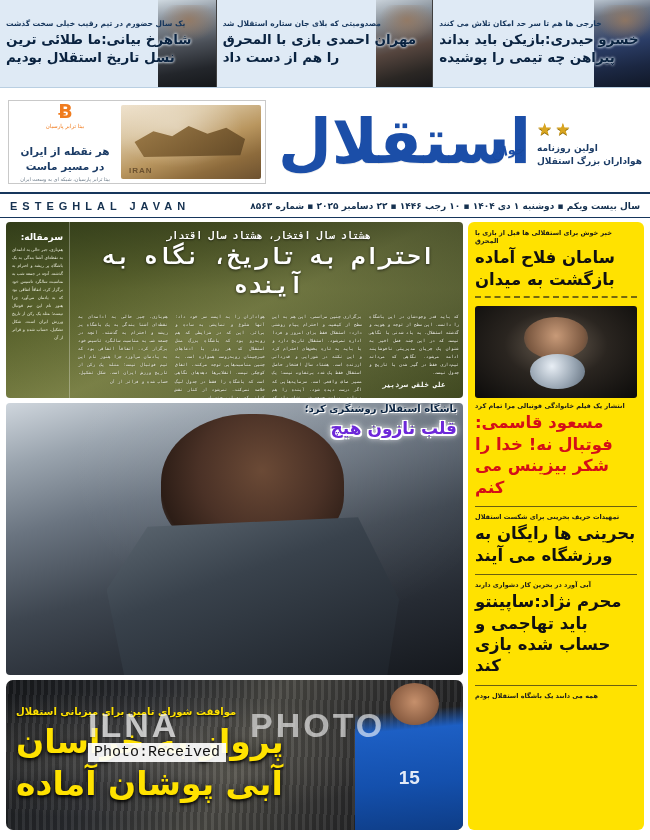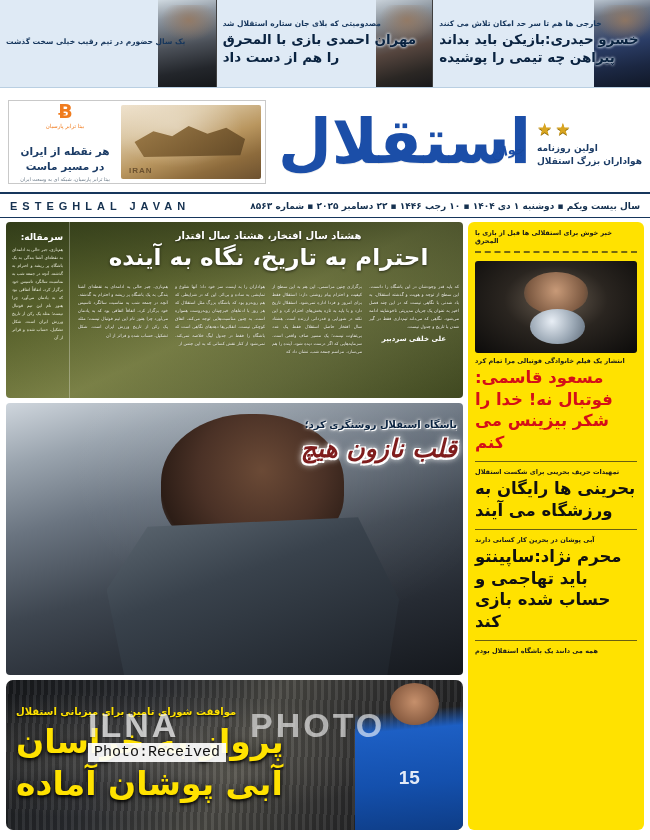--- a/index.html
+++ b/index.html
@@ -167,21 +167,21 @@
   .main { flex:1 1 auto; display:flex; flex-direction:column; gap:5px; min-width:0; }
 
   
   .editorial {
     position: relative; height: 176px; border-radius:4px; overflow:hidden;
     background:
       linear-gradient(180deg, rgba(30,38,18,.55) 0%, rgba(40,48,24,.30) 38%, rgba(60,68,34,.22) 100%),
       linear-gradient(155deg,#4b5a22 0%,#6b7434 28%,#8d9352 52%,#6d7440 74%,#414a20 100%);
     display:flex; flex-direction:row;
   }
-  .edit-left { flex:1 1 auto; padding: 8px 4px 6px 8px; display:flex; flex-direction:column; min-width:0; }
+  .edit-left { flex:1 1 auto; padding: 8px 4px 6px 8px; display:flex; flex-direction:column; min-width:0;font-family:Liberation Mono, monospace; }
   .edit-kicker { font-size:10px; color:#ffffff; font-weight:bold; text-align:center; margin-bottom:2px; text-shadow:0 1px 2px rgba(0,0,0,.55); }
   .edit-title {
     font-size: 23px; font-weight:bold; color:#ffffff; text-align:center;
     letter-spacing:-.5px; line-height:1.25; margin-bottom:11px;
     text-shadow: 0 1px 3px rgba(0,0,0,.6);
   }
   .edit-cols { display:flex; flex-direction:row; gap:7px; flex:1 1 auto; }
   .edit-col { flex:1 1 25%; min-width:0; }
   .edit-col p {
     font-size:4.4px; line-height:1.85; color:#f2f3e6; text-align:justify;
@@ -207,34 +207,33 @@
     content:""; position:absolute; right:26%; top:4%; width:40%; height:52%;
     border-radius: 48% 48% 42% 42%;
     background: radial-gradient(circle at 55% 40%, #6b4a36 0%, #4a3126 48%, #2c1d16 78%, rgba(0,0,0,0) 100%);
   }
   .hero-photo::after {
     content:""; position:absolute; right:14%; bottom:0; width:64%; height:58%;
     background: linear-gradient(160deg,#5f6a74 0%,#39424c 40%,#1d2229 100%);
     clip-path: polygon(14% 6%, 86% 0%, 100% 52%, 96% 100%, 6% 100%, 0% 46%);
   }
   .hero-text {
-    position:absolute; right: 6px; top: 16px; width: 190px; z-index:4;
+    position:absolute; right: 6px; top: 0; width: 190px; z-index:4;
     text-align: right;
   }
   .hero-kicker {
     font-size:10px; font-weight:bold; color:#0a2340; margin-bottom:3px;
     text-shadow:0 0 3px #fff,0 0 4px #fff,1px 1px 0 #fff;
   }
   .hero-title {
-    font-size: 25px; font-weight:bold; color:#7f1d1d; line-height:1.3;
+    font-size: 17px; font-weight:bold; color:#6d28d9; line-height:1.3;
     letter-spacing:-.5px;
     text-shadow:
       -1.5px -1.5px 0 #fff, 1.5px -1.5px 0 #fff, -1.5px 1.5px 0 #fff, 1.5px 1.5px 0 #fff,
       0 0 6px #fff, 0 0 9px rgba(255,255,255,.9);
-    font-style: italic;
   }
 
   
   .bottom {
     position: relative; height: 150px; border-radius:7px; overflow:hidden;
     background: linear-gradient(120deg,#17191c 0%,#2a2c30 28%,#4b4a45 52%,#2b2b2c 76%,#141517 100%);
     display:flex; flex-direction:row; align-items:center;
   }
   .bottom::before {
     content:""; position:absolute; inset:0;
@@ -302,20 +301,21 @@
 
     <div class="teaser t2">
       <div class="teaser-photo"></div>
       <div class="teaser-kicker">مصدومیتی که بلای جان ستاره استقلال شد</div>
       <div class="teaser-title">مهران احمدی بازی با المحرق را هم از دست داد</div>
     </div>
 
     <div class="teaser t1">
       <div class="teaser-photo"></div>
       <div class="teaser-kicker">یک سال حضورم در تیم رقیب خیلی سخت گذشت</div>
+      <div class="teaser-title">شاهرخ بیانی:ما طلائی ترین نسل تاریخ استقلال بودیم</div>
     </div>
 
   </div>
 
   <div class="masthead">
 
     <div class="brand">
       <div class="brand-right">
         <div class="stars">
           <span class="star">★</span>
@@ -353,38 +353,39 @@
     <div class="date-fa">سال بیست ویکم ▪ دوشنبه ۱ دی ۱۴۰۴ ▪ ۱۰ رجب ۱۴۴۶ ▪ ۲۲ دسامبر ۲۰۲۵ ▪ شماره ۸۵۶۳</div>
     <div class="brand-en">ESTEGHLAL JAVAN</div>
   </div>
 
   <div class="content">
 
     <div class="sidebar">
 
       <div class="sb-block">
         <div class="sb-kicker">خبر خوش برای استقلالی ها قبل از بازی با المحرق</div>
+        <div class="sb-title">سامان فلاح آماده بازگشت به میدان</div>
         <div class="sb-dash"></div>
         <div class="sb-photo"></div>
       </div>
 
       <div class="sb-block">
         <div class="sb-kicker">انتشار یک فیلم خانوادگی فوتبالی مرا تمام کرد</div>
         <div class="sb-title red">مسعود قاسمی: فوتبال نه! خدا را شکر بیزینس می کنم</div>
       </div>
       <div class="sb-div"></div>
 
       <div class="sb-block">
         <div class="sb-kicker">تمهیدات حریف بحرینی برای شکست استقلال</div>
         <div class="sb-title">بحرینی ها رایگان به ورزشگاه می آیند</div>
       </div>
       <div class="sb-div"></div>
 
       <div class="sb-block">
-        <div class="sb-kicker">آبی پوشان در بحرین کار کسانی دارند</div>
+        <div class="sb-kicker">آبی آورد در بحرین کار دشواری دارند</div>
         <div class="sb-title">محرم نژاد:ساپینتو باید تهاجمی و حساب شده بازی کند</div>
       </div>
       <div class="sb-div"></div>
 
       <div class="sb-block">
         <div class="sb-kicker">همه می دانند یک باشگاه استقلال بودم</div>
       </div>
 
     </div>
 

